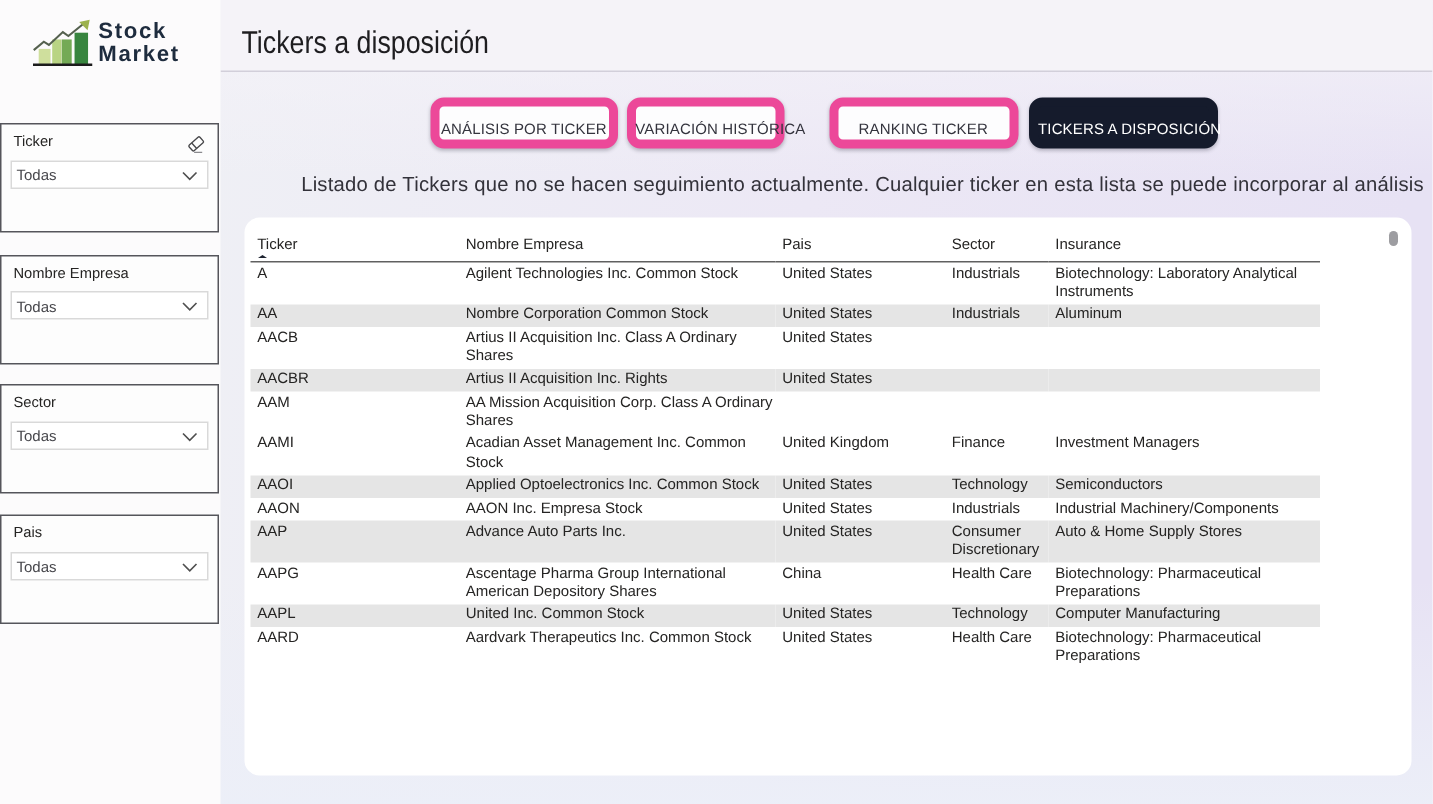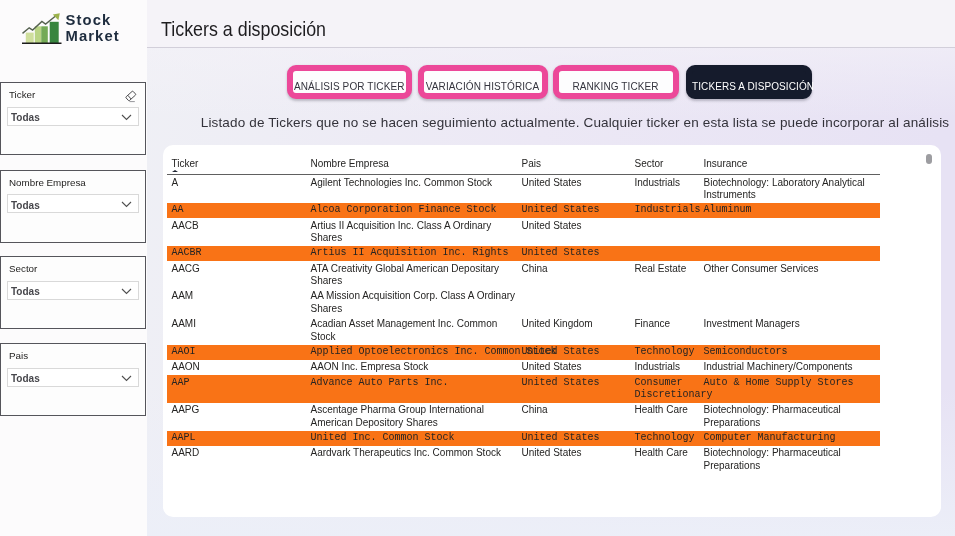--- a/index.html
+++ b/index.html
@@ -5,21 +5,21 @@
   * { margin:0; padding:0; box-sizing:border-box; }
   html,body { width:955px; height:536px; overflow:hidden; }
   body { font-family:"Liberation Sans", sans-serif; position:relative;
          background:linear-gradient(180deg, rgba(244,242,248,1) 0%, rgba(243,242,248,0) 22%, rgba(236,240,248,0) 72%, rgba(236,239,248,0.95) 100%), linear-gradient(95deg, #eff0f5 12%, #ece8f5 55%, #e7e2f4 95%); }
   .sidebar { position:absolute; left:0; top:0; width:147px; height:536px; background:#fcfbfc; }
   .fbox { position:absolute; left:0; width:146px; height:73px; background:#fdfdfd;
           border:1px solid #55555b; }
   .fbox .lbl { position:absolute; left:8px; top:6px; font-size:9.8px; color:#252423; }
   .fbox .dd  { position:absolute; left:6px; top:23.5px; width:132px; height:19px;
                background:#fff; border:1px solid #d9d9d9; }
-  .fbox .dd .val { position:absolute; left:3px; top:4.5px; font-size:10px; color:#47474c;font-weight:bold; }
+  .fbox .dd .val { position:absolute; left:3px; top:4.5px; font-size:10px; color:#47474c; }
   .fbox .dd svg.chev { position:absolute; right:6px; top:6px; }
   .fbox svg.eraser { position:absolute; right:7px; top:5.5px; }
   .titlebar { position:absolute; left:147px; top:0; width:808px; height:48px;
               background:#f5f3f8; border-bottom:1px solid #d2cfda; }
   .title { position:absolute; left:14px; top:16.5px; font-size:21px; color:#1e1d20;
            transform:scaleX(0.85); transform-origin:0 0; white-space:nowrap; }
   .tab { position:absolute; height:34px; border:6px solid #ec4899; border-radius:9px;
          background:#fdfdfe; color:#34343e; font-size:10px; text-align:center;
          line-height:32px; white-space:nowrap; letter-spacing:0.1px; box-shadow:0 1.5px 2.5px rgba(50,50,70,0.28); }
   .tab.sel { background:#151b2c; color:#fff; border-color:#151b2c; }
@@ -30,21 +30,21 @@
   .thumb { position:absolute; left:763px; top:9px; width:6px; height:10px;
            border-radius:3px; background:#9d9da1; }
   table.grid { position:absolute; left:4px; top:0; width:713px; border-collapse:collapse;
                table-layout:fixed; font-size:10px; color:#252423; }
   table.grid col.c1{width:139px} table.grid col.c2{width:211px}
   table.grid col.c3{width:113px} table.grid col.c4{width:69px} table.grid col.c5{width:181px}
   table.grid th { font-weight:normal; text-align:left; padding:12.8px 5px 3.9px 4.5px;
                   border-bottom:1.5px solid #606060; line-height:12.5px; vertical-align:bottom;
                   white-space:nowrap; }
   table.grid td { padding:1.4px 5px 1.4px 4.5px; line-height:12.5px; vertical-align:top; white-space:nowrap; }
-  table.grid tr.g td { background:#f97316;font-family:Liberation Mono, monospace; }
+  table.grid tr.g td { background:#e5e5e5; }
   th.tick { position:relative; }
   th.tick .tri { position:absolute; left:4.8px; bottom:2.6px; width:0; height:0;
                  border-left:3.2px solid transparent; border-right:3.2px solid transparent;
                  border-bottom:2.6px solid #1d2330; }
 </style>
 </head>
 <body>
   <div class="titlebar">
     <div class="title">Tickers a disposición</div>
   </div>
@@ -100,21 +100,21 @@
       <div class="dd">
         <div class="val">Todas</div>
         <svg class="chev" width="11" height="7" viewBox="0 0 11 7">
           <polyline points="1,1 5.5,5.5 10,1" fill="none" stroke="#4f4f4f" stroke-width="1.1"></polyline>
         </svg>
       </div>
     </div>
   </div>
 
   <div class="tab" style="left:287px; top:65px; width:124.5px;">ANÁLISIS POR TICKER</div>
-  <div class="tab" style="left:417.5px; top:65px; width:130px;">VARIACIÓN HISTÓRICA</div>
+  <div class="tab" style="left:417.5px; top:65px; width:105px;">VARIACIÓN HISTÓRICA</div>
   <div class="tab" style="left:552.5px; top:65px; width:126px;">RANKING TICKER</div>
   <div class="tab sel" style="left:686px; top:65px; width:126px;">TICKERS A DISPOSICIÓN</div>
 
   <div class="subtitle">Listado de Tickers que no se hacen seguimiento actualmente. Cualquier ticker en esta lista se puede incorporar al análisis</div>
 
   <div class="card">
     <div class="thumb"></div>
     <table class="grid">
       <colgroup>
         <col class="c1">
@@ -133,45 +133,38 @@
       </tr>
       <tr>
           <td>A</td>
           <td>Agilent Technologies Inc. Common Stock</td>
           <td>United States</td>
           <td>Industrials</td>
           <td>Biotechnology: Laboratory Analytical<br>Instruments</td>
         </tr>
       <tr class="g">
           <td>AA</td>
-          <td>Alcoa Corporation Finance Stock</td>
+          <td>Nombre Corporation Common Stock</td>
           <td>United States</td>
           <td>Industrials</td>
           <td>Aluminum</td>
         </tr>
       <tr>
           <td>AACB</td>
           <td>Artius II Acquisition Inc. Class A Ordinary<br>Shares</td>
           <td>United States</td>
           <td></td>
           <td></td>
         </tr>
       <tr class="g">
           <td>AACBR</td>
           <td>Artius II Acquisition Inc. Rights</td>
           <td>United States</td>
           <td></td>
           <td></td>
-        </tr>
-      <tr>
-          <td>AACG</td>
-          <td>ATA Creativity Global American Depositary<br>Shares</td>
-          <td>China</td>
-          <td>Real Estate</td>
-          <td>Other Consumer Services</td>
         </tr>
       <tr>
           <td>AAM</td>
           <td>AA Mission Acquisition Corp. Class A Ordinary<br>Shares</td>
           <td></td>
           <td></td>
           <td></td>
         </tr>
       <tr>
           <td>AAMI</td>

